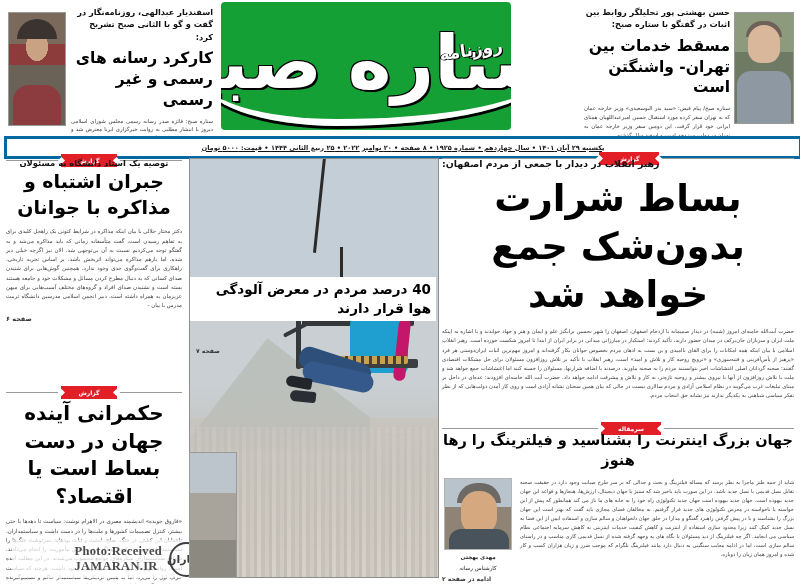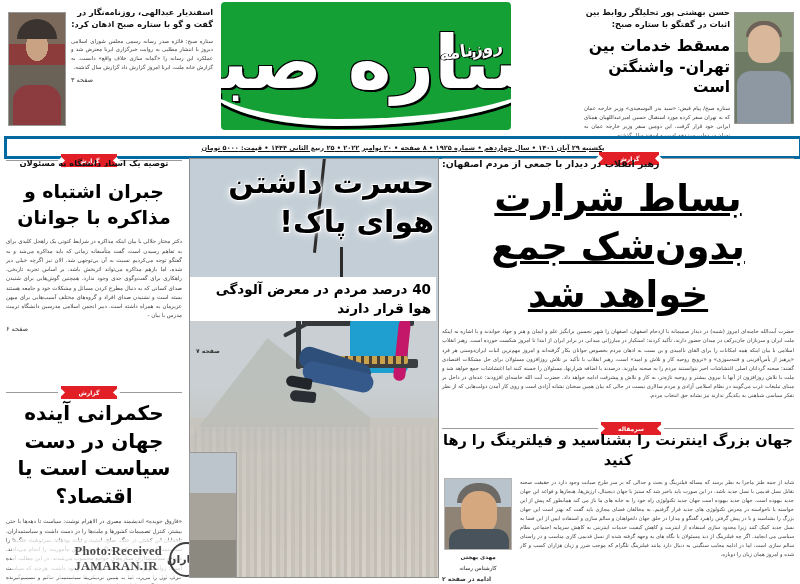--- a/index.html
+++ b/index.html
@@ -67,21 +67,21 @@
   .teaser-right .photo .suit{
     position:absolute;left:2px;bottom:0;width:54px;height:52px;background:#8d98a3;border-radius:14px 14px 0 0;
   }
   .teaser-right .txt{position:absolute;left:0;top:0;width:146px;text-align:right;}
 
   .kicker{font-size:8.2px;font-weight:700;line-height:1.5;color:#111;}
   .teaser-head{font-size:15.5px;font-weight:700;line-height:1.35;margin-top:5px;color:#000;}
   .teaser-body{
     font-size:5.4px;line-height:1.62;text-align:justify;color:#3a3a3a;margin-top:6px;
   }
-  .pageref{font-size:6.5px;font-weight:400;color:#333;margin-top:4px;text-align:left;}
+  .pageref{font-size:6.5px;font-weight:700;color:#333;margin-top:4px;text-align:left;}
 
   
   .datebar{
     position:absolute;left:4px;top:136px;width:792px;height:17px;
     border:3px solid #0369a1;background:#fff;
     display:flex;align-items:center;justify-content:center;text-decoration:underline;
   }
   .datebar span{font-size:6.6px;font-weight:700;color:#1a1a1a;letter-spacing:.2px;}
 
   
@@ -95,25 +95,25 @@
   }
   .badge::before{left:-3px;}
   .badge::after{right:-3px;}
   .rule{position:absolute;height:1px;background:#9a9a9a;}
 
   
   .col-left{position:absolute;left:6px;top:158px;width:176px;}
   .col-right{position:absolute;right:6px;top:158px;width:352px;}
 
   .subkicker{font-size:8.4px;font-weight:700;text-align:center;color:#111;}
-  .head-lg{font-size:19px;font-weight:700;line-height:1.38;text-align:center;color:#000;margin-top:10px;}
+  .head-lg{font-size:19px;font-weight:700;line-height:1.38;text-align:center;color:#000;margin-top:0;}
   .body-sm{font-size:5.5px;line-height:1.68;text-align:justify;color:#3d3d3d;margin-top:7px;}
 
   .lead-kicker{font-size:9.4px;font-weight:700;text-align:left;color:#111;}
-  .lead-head{font-size:37px;font-weight:700;line-height:1.3;text-align:center;color:#000;margin-top:6px;letter-spacing:-.5px;text-decoration:underline;}
+  .lead-head{font-size:37px;font-weight:700;line-height:1.3;text-align:center;color:#000;margin-top:6px;letter-spacing:-.5px;}
   .lead-body{
     font-size:5.3px;line-height:1.72;text-align:justify;color:#3d3d3d;margin-top:8px;
     column-count:1;
   }
 
   
   .center-block{position:absolute;left:189px;top:158px;width:248px;height:418px;border:1px solid #8e8e8e;overflow:hidden;background:#cfd8de;}
   .sky{position:absolute;inset:0;background:linear-gradient(#c3ced6 0 38%, #c9cfd2 38% 62%, #cbc9c3 62% 100%);}
   .mountain{
     position:absolute;left:-10px;top:172px;width:190px;height:120px;
@@ -215,21 +215,22 @@
 <div class="page">
 
   <div class="masthead">
 
     <div class="teaser-left">
       <div class="photo">
         <div class="hair"></div>
           <div class="shirt"></div>
       </div>
       <div class="txt">
-        <div class="kicker">اسفندیار عبدالهی، روزنامه‌نگار در گفت و گو با ستاره صبح اذهان کرد:</div>
+        <div class="kicker">اسفندیار عبدالهی، روزنامه‌نگار در گفت و گو با الثانی صبح تشریح کرد:</div>
+        <div class="teaser-head">کارکرد رسانه های رسمی و غیر رسمی</div>
         <div class="teaser-body">ستاره صبح: فائزه صدر رسانه رسمی مجلس شورای اسلامی دیروز با انتشار مطلبی به روایت خبرگزاری ایرنا معترض شد و عملکرد این رسانه را «گمانه سازی خلاف واقع» دانست. به گزارش خانه ملت، ایرنا امروز گزارش داد گزارش سال گذشته.</div>
         <div class="pageref">صفحه ۳</div>
       </div>
     </div>
 
     <div class="mh-logo">
       <div class="calli">ستاره صبح</div>
       <div class="rooz">روزنامه</div>
       <div class="swoosh"></div>
     </div>
@@ -263,21 +264,21 @@
     <div class="subkicker">توصیه یک استاد دانشگاه به مسئولان</div>
     <div class="head-lg">جبران اشتباه و مذاکره با جوانان</div>
     <div class="body-sm">دکتر مختار جلالی با بیان اینکه مذاکره در شرایط کنونی یک راهحل کلیدی برای به تفاهم رسیدن است، گفت متأسفانه زمانی که باید مذاکره می‌شد و به گفتگو توجه می‌کردیم نسبت به آن بی‌توجهی شد. الان نیز اگرچه خیلی دیر شده، اما بازهم مذاکره می‌تواند اثربخش باشد. بر اساس تجربه تاریخی، راهکاری برای گفت‌وگوی جدی وجود ندارد. همچنین گوش‌هایی برای شنیدن صدای کسانی که به دنبال مطرح کردن مسائل و مشکلات خود و جامعه هستند بسته است و نشنیدن صدای افراد و گروه‌های مختلف آسیب‌هایی برای میهن عزیزمان به همراه داشته است. دبیر انجمن اسلامی مدرسین دانشگاه تربیت مدرس با بیان -</div>
     <div class="pageref">صفحه ۶</div>
   </div>
 
   <div class="rule" style="left:6px;top:392px;width:176px;"></div>
   <div class="badge" style="left:62px;top:387px;width:54px;">گزارش</div>
 
   <div style="position:absolute;left:6px;top:400px;width:176px;">
-    <div class="head-lg" style="margin-top:0;font-size:20px;">حکمرانی آینده جهان در دست سیاست است یا اقتصاد؟</div>
+    <div class="head-lg" style="margin-top:0;font-size:20px;">حکمرانی آینده جهان در دست بساط است یا اقتصاد؟</div>
     <div class="body-sm">«فاروق جویده» اندیشمند مصری در الاهرام نوشت: سیاست تا دهه‌ها با حتی بیشتر، کنترل تصمیمات کشورها و ملت‌ها را در دست داشت و سیاستمداران، تاخدایان این کشتی در جنگ، صلح، امنیت و ثبات بودهاند. سرنوشت جنگ‌ها را سیاستمداران تعیین می‌کردند و اگر ارتش‌ها این مأموریت را انجام می‌دادند. درواقع سیاستمداران ستاره‌های جوامع محسوب می‌شدند. در این مطلب آمده است: روابط ویژه‌ای بین سیاست و سرمایه وجود داشت. هرچند که سیاست حرف اول را می‌زد، اما به همین نزدیکی‌ها سیاستمدار حاکم و تصمیم‌گیرنده در صلح و جنگ بود. اما پس از مدتی معادلات سیاسی تغییر کرد و اقتصاد جای سیاست را گرفت. اکنون اقتصاد است که بر جهان حکم می‌کند و اقتصاد سیاستمداران هنوز -</div>
   </div>
 
   <div class="watermark">
     <div class="wm-logo">جماران</div>
     <div class="wm-text">
       <div>Photo:Received</div>
       <div>JAMARAN.IR</div>
     </div>
   </div>
@@ -298,38 +299,37 @@
     <div class="person-scarf2"></div>
     <div class="lift-seat"></div>
     <div class="lift-strap"></div>
     <div class="person-leg"></div>
     <div class="person-leg2"></div>
     <div class="shoe"></div>
     <div class="shoe2"></div>
 
     <div class="foliage"></div>
 
-    <div class="overlay-head">حسرت داشتن هوای پاک!</div>
     <div class="overlay-sub">40 درصد مردم در معرض آلودگی هوا قرار دارند</div>
     <div class="overlay-pageref">صفحه ۷</div>
   </div>
 
   <div class="sidephoto"></div>
 
   <div class="col-right">
     <div class="lead-kicker">رهبر انقلاب در دیدار با جمعی از مردم اصفهان:</div>
     <div class="lead-head">بساط شرارت بدون‌شک جمع خواهد شد</div>
     <div class="lead-body">حضرت آیت‌الله خامنه‌ای امروز (شنبه) در دیدار صمیمانه با ازدحام اصفهان، اصفهان را شهر تحسین برانگیز علم و ایمان و هنر و جهاد خواندند و با اشاره به اینکه ملت ایران و سربازان جان‌برکف در میدان حضور دارند، تأکید کردند: استکبار در مبارزاتی میدانی در برابر ایران از ابتدا تا امروز شکست خورده است. رهبر انقلاب اسلامی با بیان اینکه همه امکانات را برای القای ناامیدی و بن بست به اذهان مردم بخصوص جوانان بکار گرفته‌اند و امروز مهم‌ترین اثبات ایران‌دوستی هر فرد «پرهیز از یأس‌آفرینی و فتنه‌سوزی» و «ترویج روحیه کار و تلاش و امید» است، رهبر انقلاب با تأکید بر تلاش روزافزون مسئولان برای حل مشکلات اقتصادی گفتند: صحنه گردانان اصلی اغتشاشات اخیر نتوانستند مردم را به صحنه بیاورند. درصدند با اضافه شرارتها، مسئولان را خسته کنند اما اغتشاشات جمع خواهد شد و ملت با تلاش روزافزون از آنها با نیروی بیشتر و روحیه تازه‌تر، به کار و تلاش و پیشرفت ادامه خواهد داد. حضرت آیت الله خامنه‌ای افزودند: عده‌ای در داخل بر مبنای تبلیغات غرب می‌گویند در نظام اسلامی آزادی و مردم سالاری نیست در حالی که بیان همین سخنان نشانه آزادی است و روی کار آمدن دولت‌هایی که از نظر تفکر سیاسی شباهتی به یکدیگر ندارند نیز نشانه حق انتخاب مردم.</div>
   </div>
 
   <div class="rule" style="right:6px;top:428px;width:352px;"></div>
   <div class="badge" style="right:140px;top:423px;width:58px;">سرمقاله</div>
 
   <div class="oped">
-    <div class="oped-head">جهان بزرگ اینترنت را بشناسید و فیلترینگ را رها کنید</div>
+    <div class="oped-head">جهان بزرگ اینترنت را بشناسید و فیلترینگ را رها هنوز</div>
     <div class="oped-wrap">
       <div class="oped-body">شاید از جنبه طنز ماجرا به نظر برسد که مساله فیلترینگ و بحث و جدالی که بر سر طرح صیانت وجود دارد در حقیقت صحنه تقابل نسل قدیمی با نسل جدید باشد. در این صورت باید باخبر شد که ستیز با جهان دیجیتال، ارزش‌ها، هنجارها و قواعد این جهان جدید بیهوده است. جهان جدید بیهوده است جهان جدید تکنولوژی راه خود را به خانه های ما باز می کند همانطور که پیش از این خواسته یا ناخواسته در معرض تکنولوژی های جدید قرار گرفتیم. به مخالفان فضای مجازی باید گفت که بهتر است این جهان بزرگ را بشناسند و با در پیش گرفتن راهبرد گفتگو و مدارا در خلق جهان دلخواهتان و سالم سازی و استفاده ایمن از این فضا به نسل جدید کمک کنند زیرا محدود سازی استفاده از اینترنت و کاهش کیفیت خدمات اینترنتی به کاهش سرمایه اجتماعی نظام سیاسی می انجامد. اگر چه فیلترینگ از دید مسئولان با نگاه های به وجهه گرفته شده از نسل قدیمی کاری مناسب و در راستای سالم سازی است، اما در ادامه معایب سنگینی به دنبال دارد مانند فیلترینگ تلگرام که موجب ضرر و زیان هزاران کسب و کار شده و امروز همان زیان را دوباره.</div>
       <div class="oped-author">
         <div class="ph">
           <div class="h"></div>
             <div class="f"></div>
             <div class="c"></div>
         </div>
         <div class="nm">مهدی بهجتی</div>
         <div class="nm" style="font-weight:400;">کارشناس رسانه</div>

